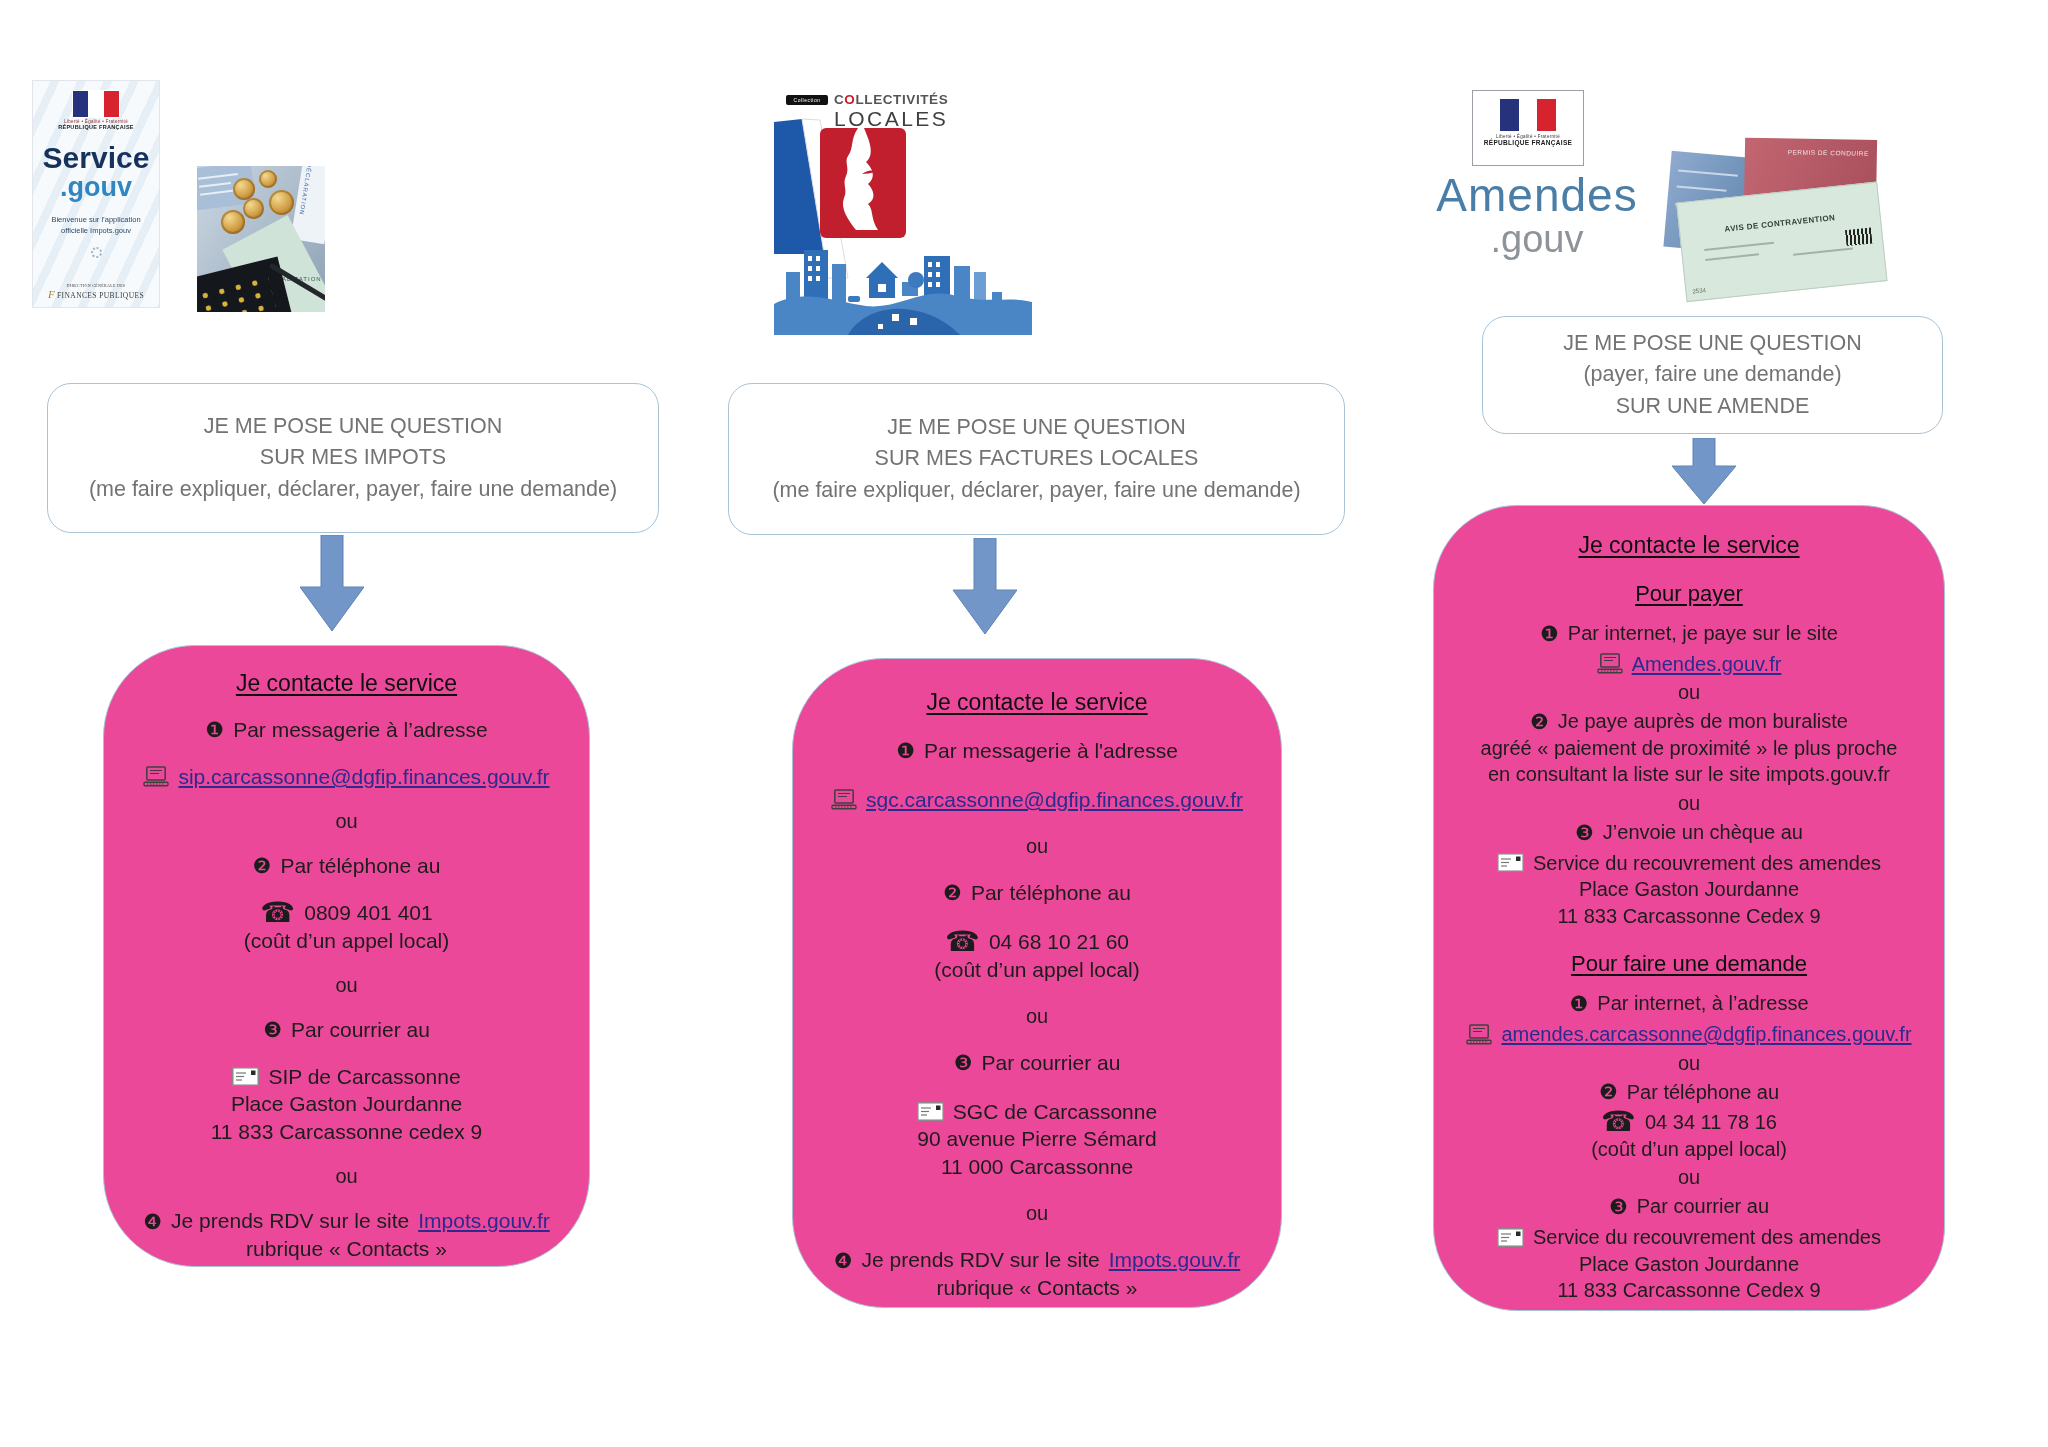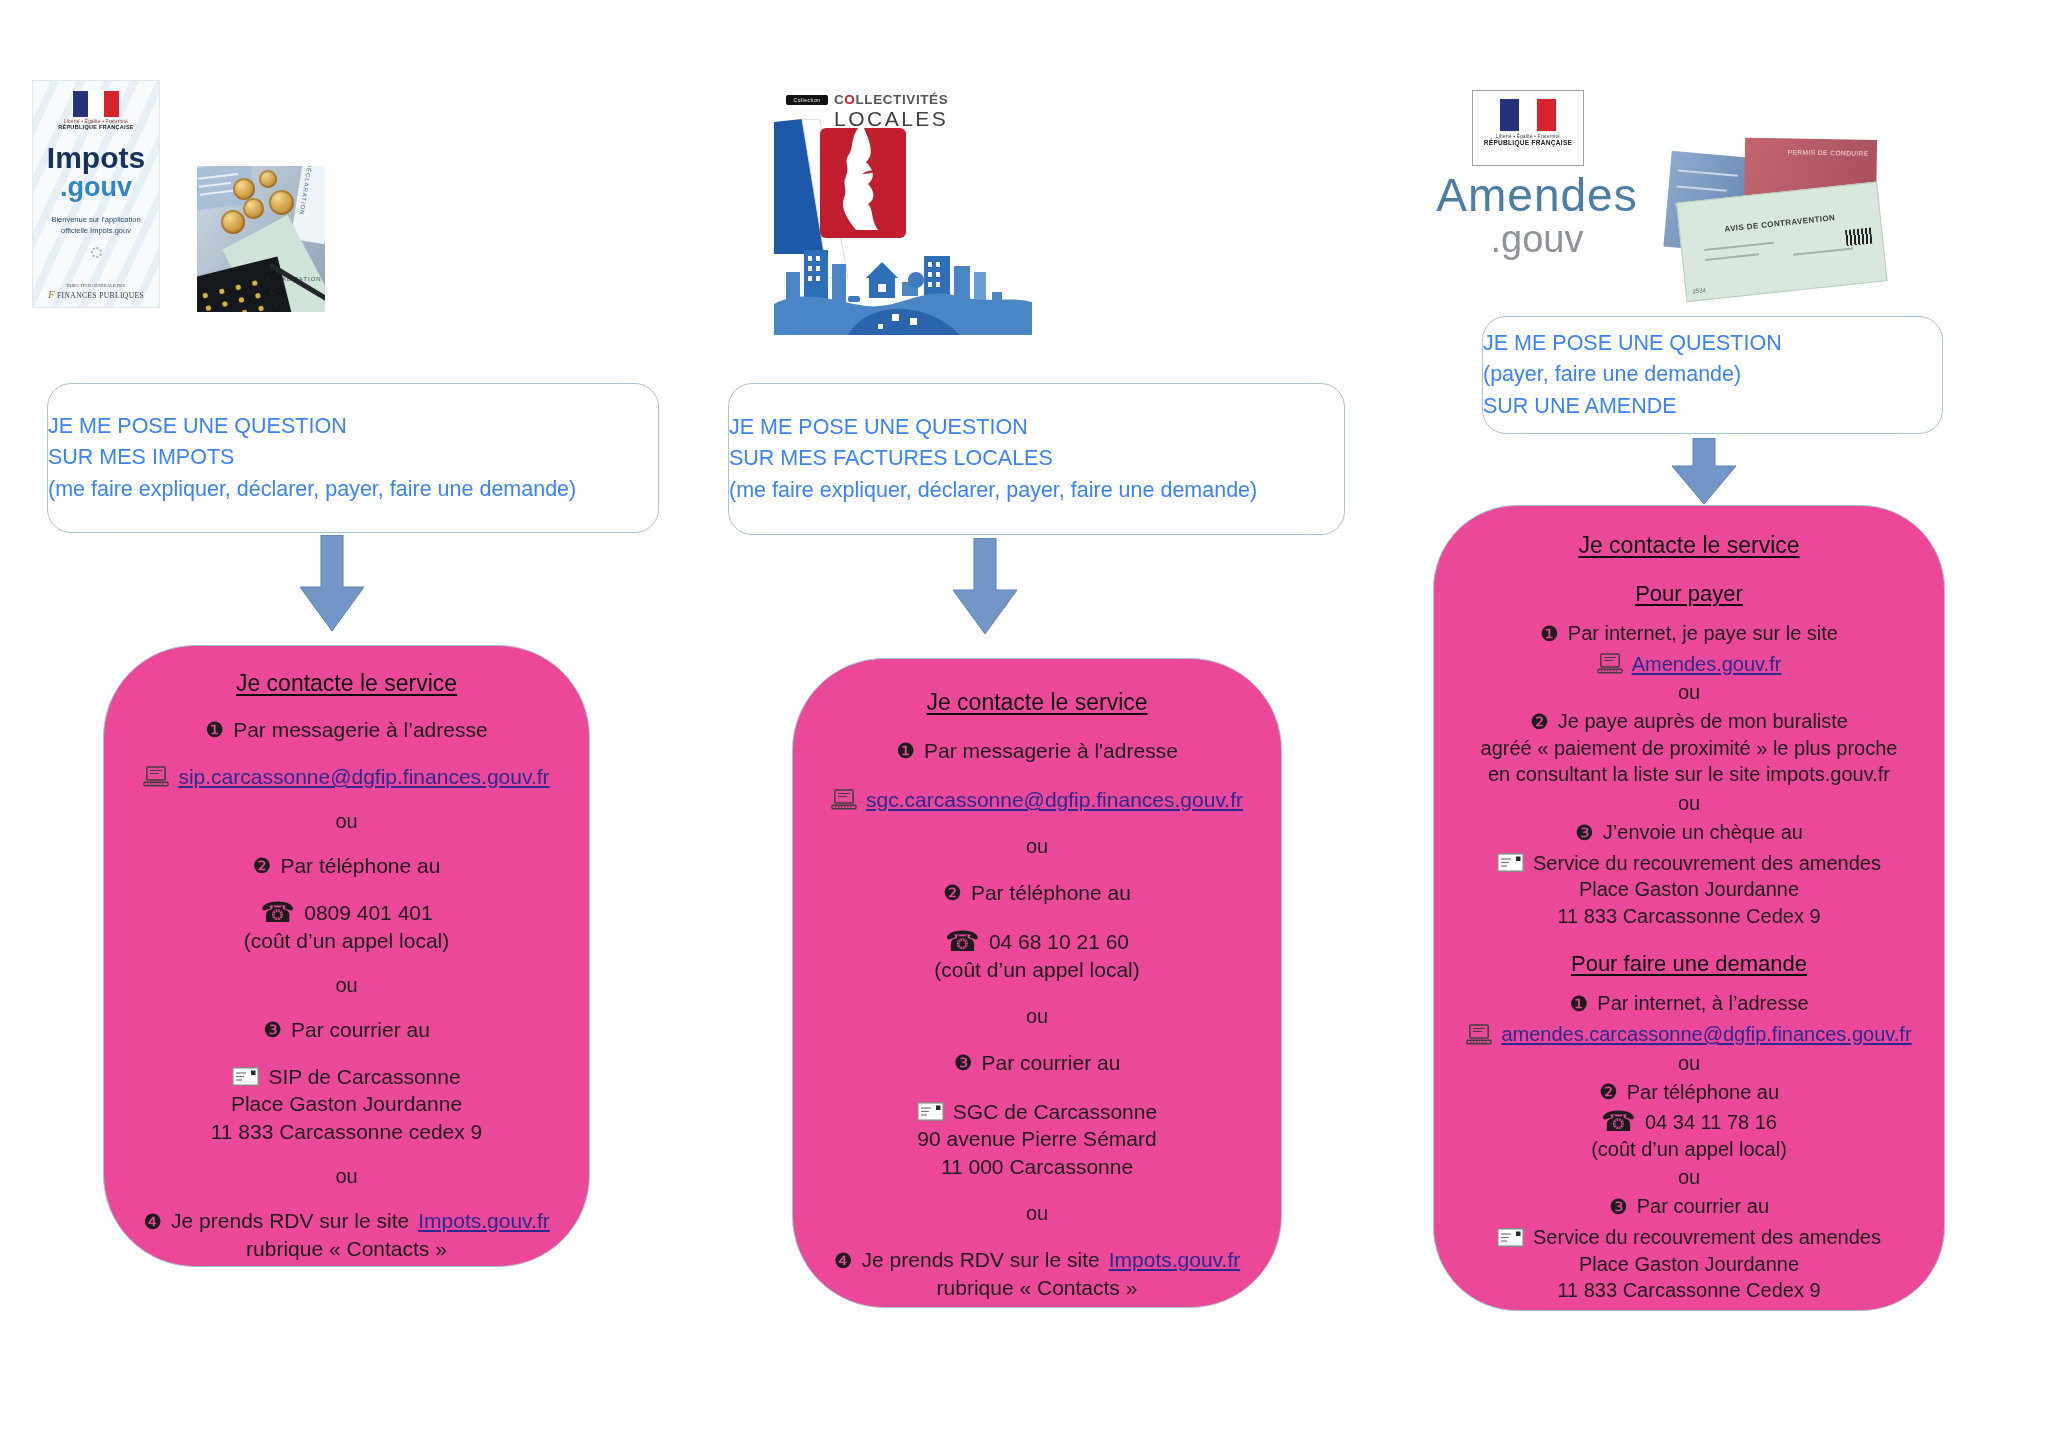--- a/index.html
+++ b/index.html
@@ -3,21 +3,21 @@
 <meta charset="utf-8">
 <style>
   html,body{margin:0;padding:0;background:#ffffff;}
   #canvas{position:relative;width:2048px;height:1447px;background:#fff;
           font-family:"Liberation Sans",sans-serif;color:var(--text,#1c1c1c);overflow:hidden;}
   [data-name]{box-sizing:border-box;}
 
   
   .qbox{position:absolute;border:1.6px solid var(--box-border,#a9c3d6);border-radius:24px;
         display:flex;flex-direction:column;align-items:center;justify-content:center;
-        text-align:left;font-size:21.5px;line-height:1.47;color:#3b82f6;background:#fff;}
+        text-align:center;font-size:21.5px;line-height:1.47;color:#737373;background:#fff;}
   .cbox{position:absolute;border:1.6px solid var(--box-border,#a9c3d6);background:#ec4899;}
   .cbox1{left:103px;top:645px;width:487px;height:622px;border-radius:92px;}
   .cbox2{left:792px;top:658px;width:490px;height:650px;border-radius:92px;}
   .cbox3{left:1433px;top:505px;width:512px;height:806px;border-radius:84px;}
   .qbox1{left:47px;top:383px;width:612px;height:150px;}
   .qbox2{left:728px;top:383px;width:617px;height:152px;}
   .qbox3{left:1482px;top:316px;width:461px;height:118px;}
 
   
   .arrow{position:absolute;}
@@ -121,21 +121,21 @@
 <div id="canvas" data-name="flyer-canvas" style="--box-border: #a9c3d6; --arrow: #7296c8; --arrow-edge: #5f83b5; --link: #2a2a8f; --text: #1c1c1c;">
 
   <div class="logo1" data-name="impots-gouv-logo">
     <div class="flag" data-name="french-flag-icon">
         <span class="b"></span>
         <span class="w"></span>
         <span class="r"></span>
       </div>
     <div class="motto-tiny" data-name="motto-text">Liberté • Égalité • Fraternité</div>
     <div class="republic-tiny" data-name="republic-text">RÉPUBLIQUE FRANÇAISE</div>
-    <div class="brand1" data-name="impots-brand-text">Impots</div>
+    <div class="brand1" data-name="impots-brand-text">Service</div>
     <div class="brand1b" data-name="impots-suffix-text">.gouv</div>
     <div class="tagline1" data-name="impots-tagline">Bienvenue sur l’application officielle Impots.gouv</div>
     <div class="spinner" data-name="spinner-icon"></div>
     <div class="footer1" data-name="dgfip-footer">
       <div class="dg">DIRECTION GÉNÉRALE DES</div>
       <div class="fp"><span class="fgl" data-name="marianne-f-icon">F</span><span>FINANCES PUBLIQUES</span></div>
     </div>
   </div>
 
   <div class="photo1" data-name="tax-documents-photo">

